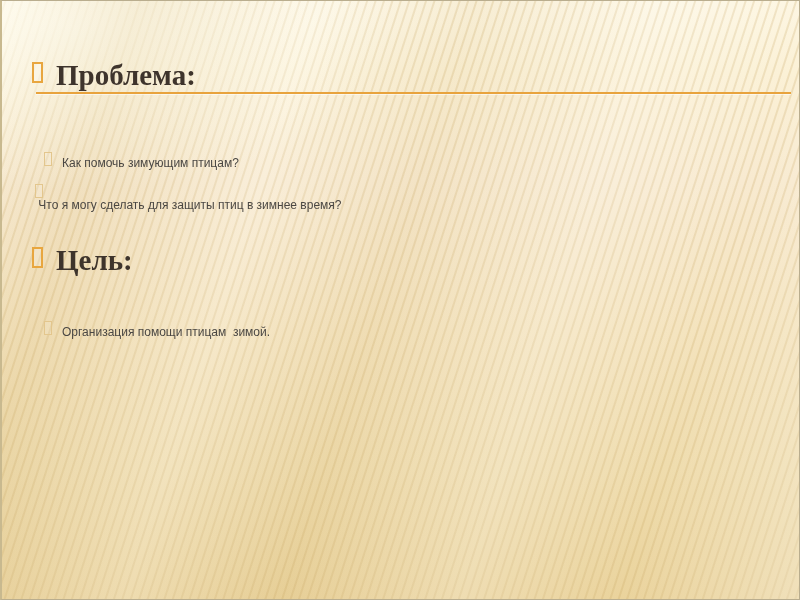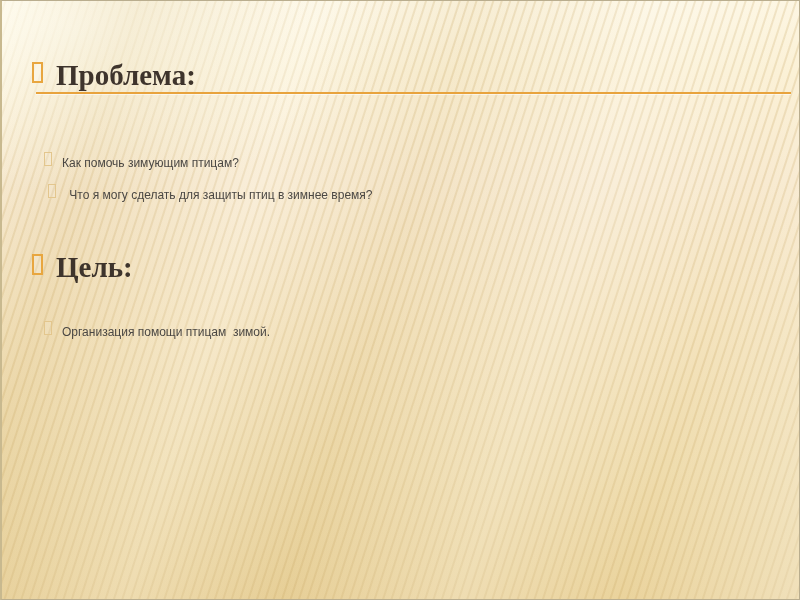--- a/index.html
+++ b/index.html
@@ -128,22 +128,22 @@
     right: 8px;
     height: 2px;
     background: #e8a33d;
     box-shadow: 0 1px 0 rgba(255,255,255,0.55);
     z-index: 4;
   }
 
   
   #row-problem   { left: 30px; top: 60px;  }
   #row-q1        { left: 42px; top: 152px; }
-  #row-q2        { left: 46px; top: 184px; }
-  #row-goal      { left: 30px; top: 252px; }
+  #row-q2        { left: 33px; top: 184px; flex-direction: column; }
+  #row-goal      { left: 30px; top: 245px; }
   #row-goal-text { left: 42px; top: 321px; }
 
   #underline-problem { top: 91px; }
 
   .gap-lg { display: inline-block; width: 13px; }
   .gap-sm { display: inline-block; width: 10px; }
 </style>
 </head>
 <body>
 

